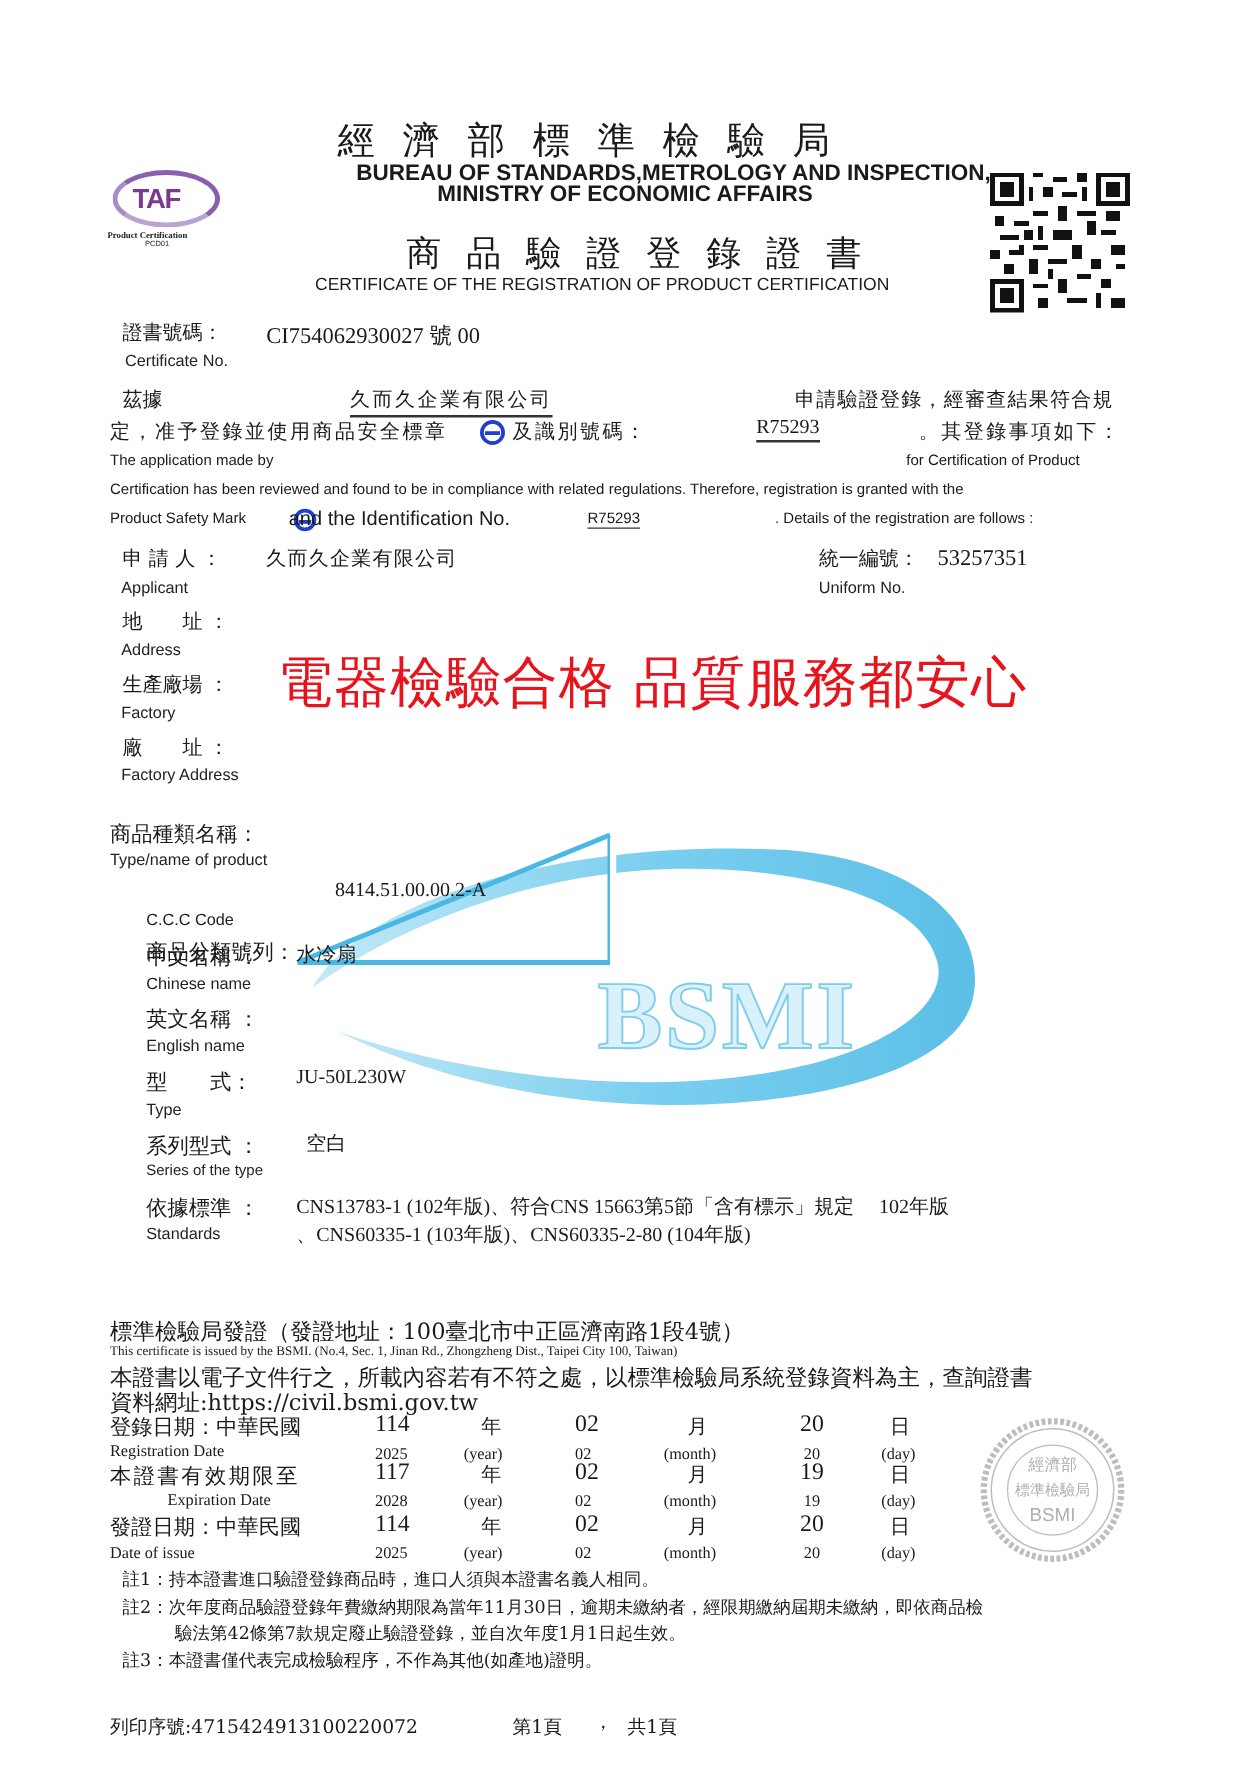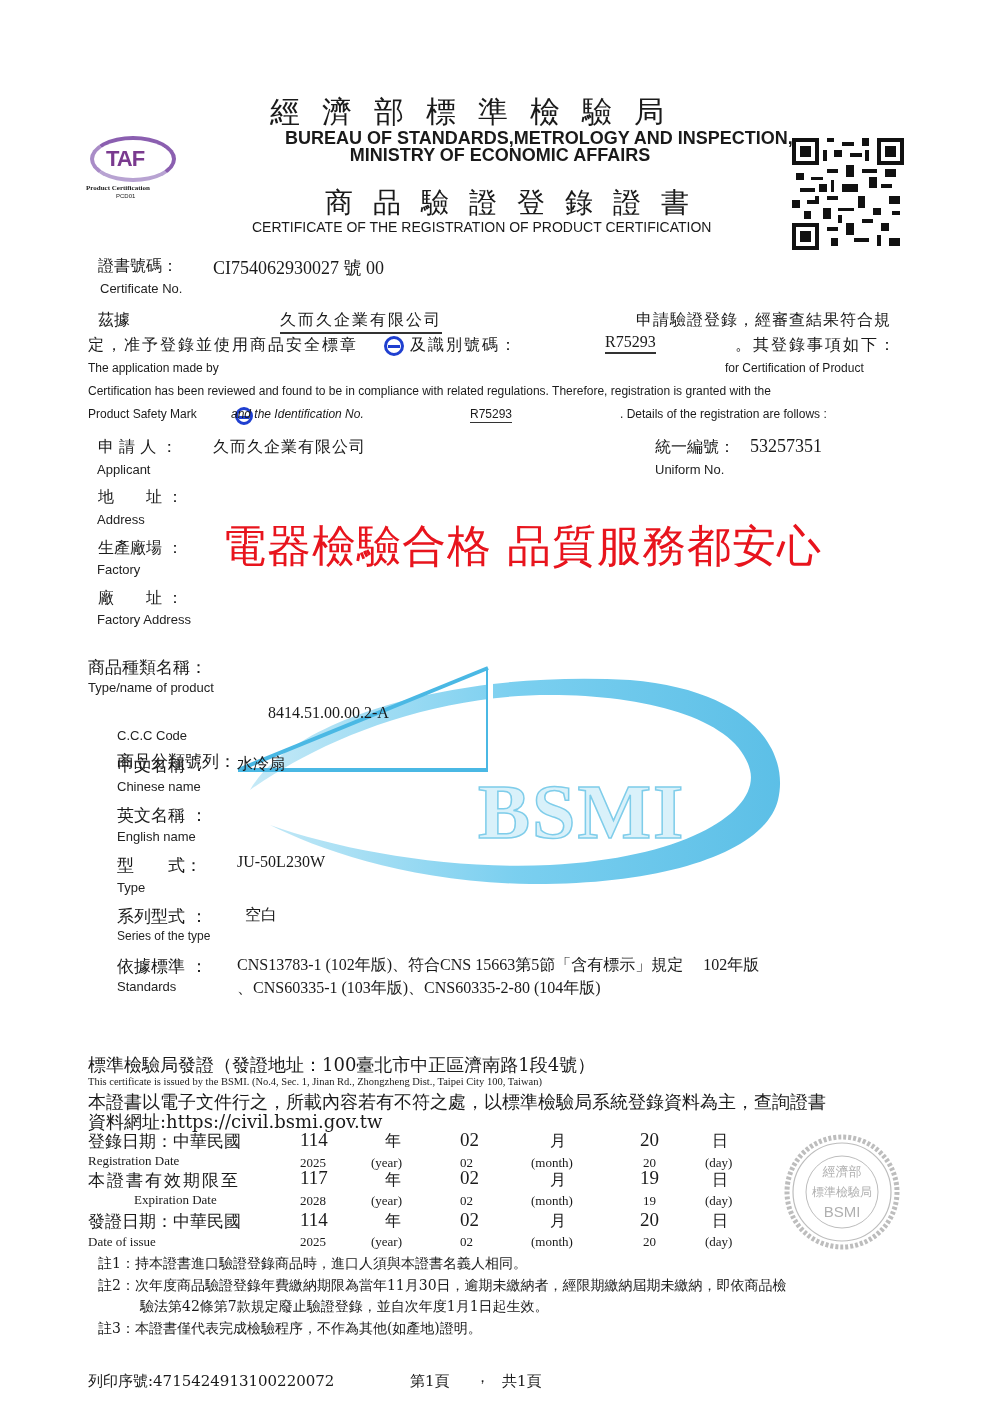--- a/index.html
+++ b/index.html
@@ -150,21 +150,21 @@
 <span class="abs safety-mark" style="left:384px; top:335px;"></span>
 <div class="abs lbl-zh" style="left:410px; top:335px; letter-spacing:2px;">及識別號碼：</div>
 <div class="abs val ul" style="left:605px; top:333px; font-size:16px;">R75293</div>
 <div class="abs lbl-zh" style="left:735px; top:335px; letter-spacing:2px;">。其登錄事項如下：</div>
 
 <div class="abs sans" style="left:88px; top:361px; font-size:12px;">The application made by</div>
 <div class="abs sans" style="left:725px; top:361px; font-size:12px;">for Certification of Product</div>
 <div class="abs sans" style="left:88px; top:384px; font-size:12px;">Certification has been reviewed and found to be in compliance with related regulations. Therefore, registration is granted with the</div>
 <div class="abs sans" style="left:88px; top:407px; font-size:12px;">Product Safety Mark</div>
 <span class="abs safety-mark" style="left:210px; top:405px; width:18px; height:18px;"></span>
-<div class="abs sans" style="left:231px; top:407px; font-size:12px;font-style:italic;">and the Identification No.</div>
+<div class="abs sans" style="left:231px; top:407px; font-size:16px;">and the Identification No.</div>
 <div class="abs sans ul" style="left:470px; top:407px; font-size:12px; border-bottom-width:1px;">R75293</div>
 <div class="abs sans" style="left:620px; top:407px; font-size:12px;">. Details of the registration are follows :</div>
 
 
 <div class="abs lbl-zh" style="left:98px; top:437px;">申 請 人 ：</div>
 <div class="abs lbl-zh" style="left:213px; top:437px; letter-spacing:1px;">久而久企業有限公司</div>
 <div class="abs lbl-en" style="left:97px; top:462px;">Applicant</div>
 <div class="abs lbl-zh" style="left:655px; top:437px;">統一編號：</div>
 <div class="abs val" style="left:750px; top:436px; font-size:18px;">53257351</div>
 <div class="abs lbl-en" style="left:655px; top:462px;">Uniform No.</div>

